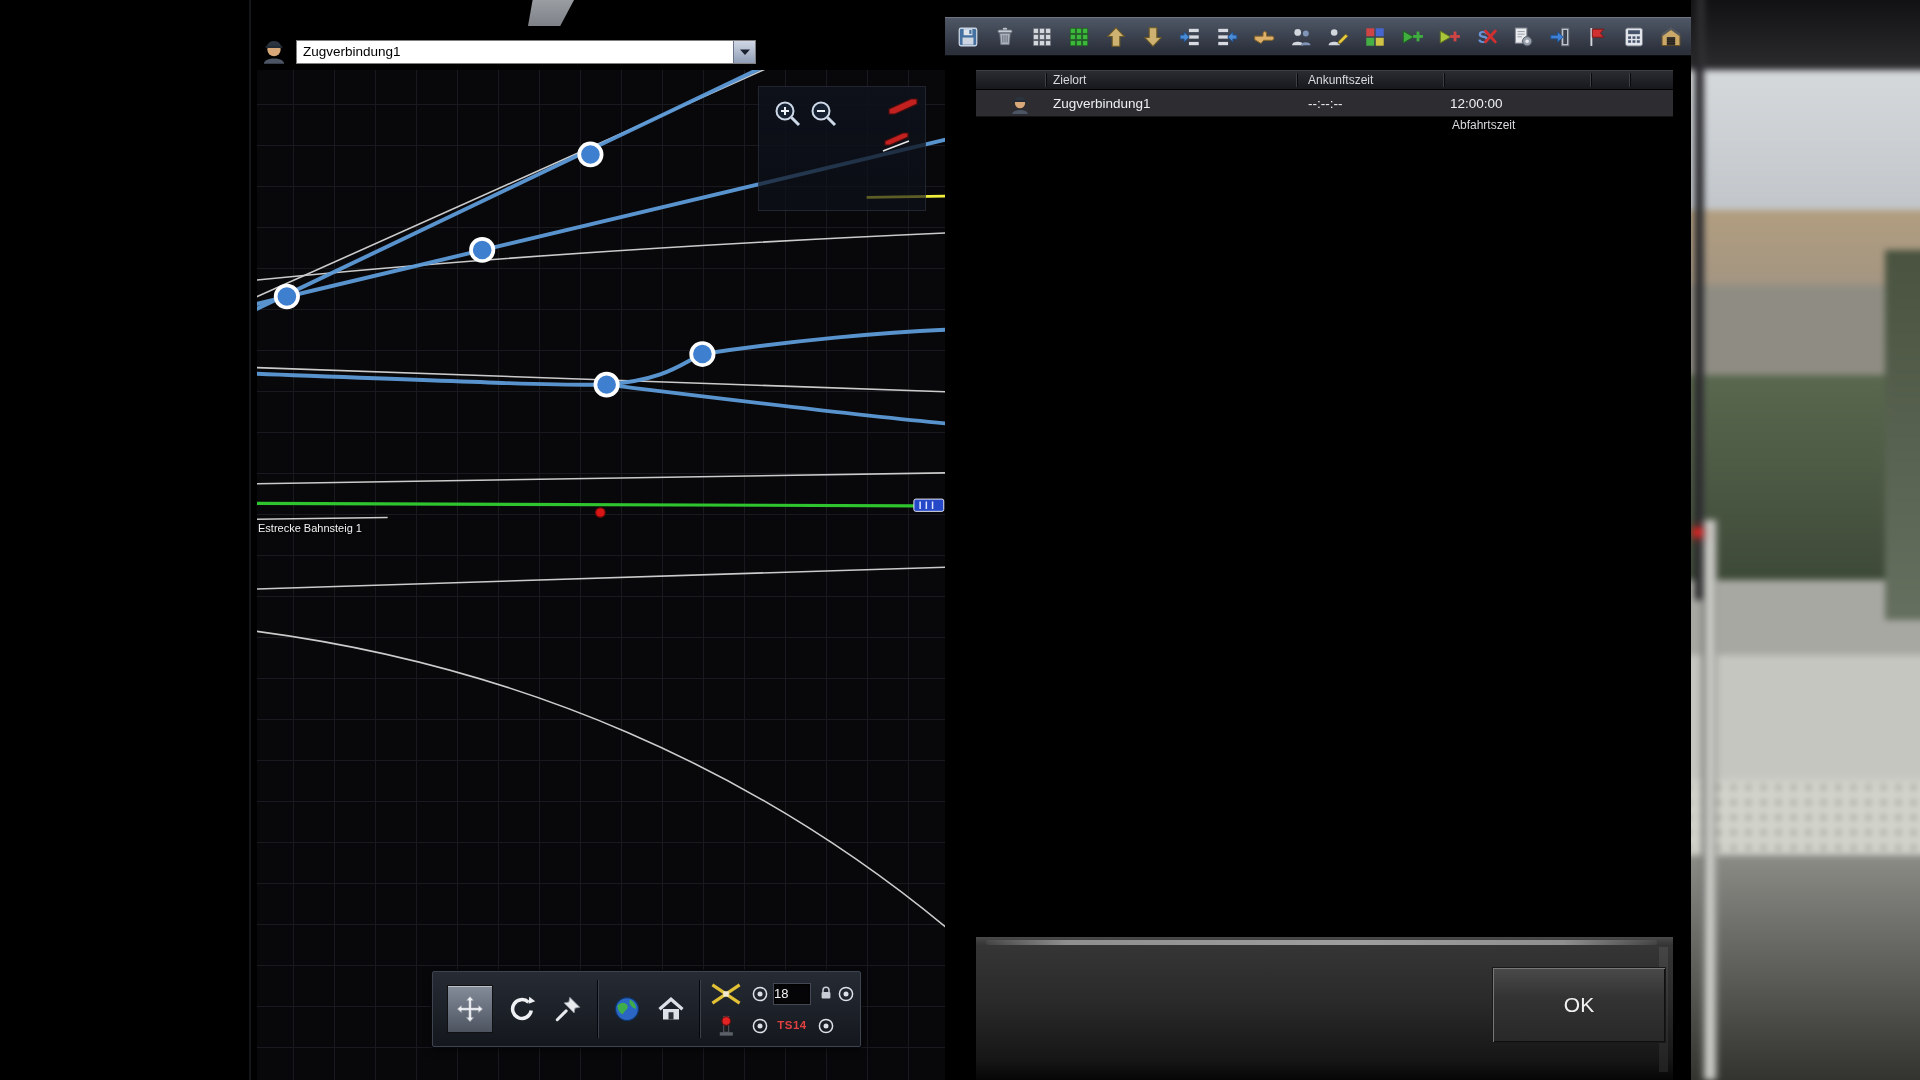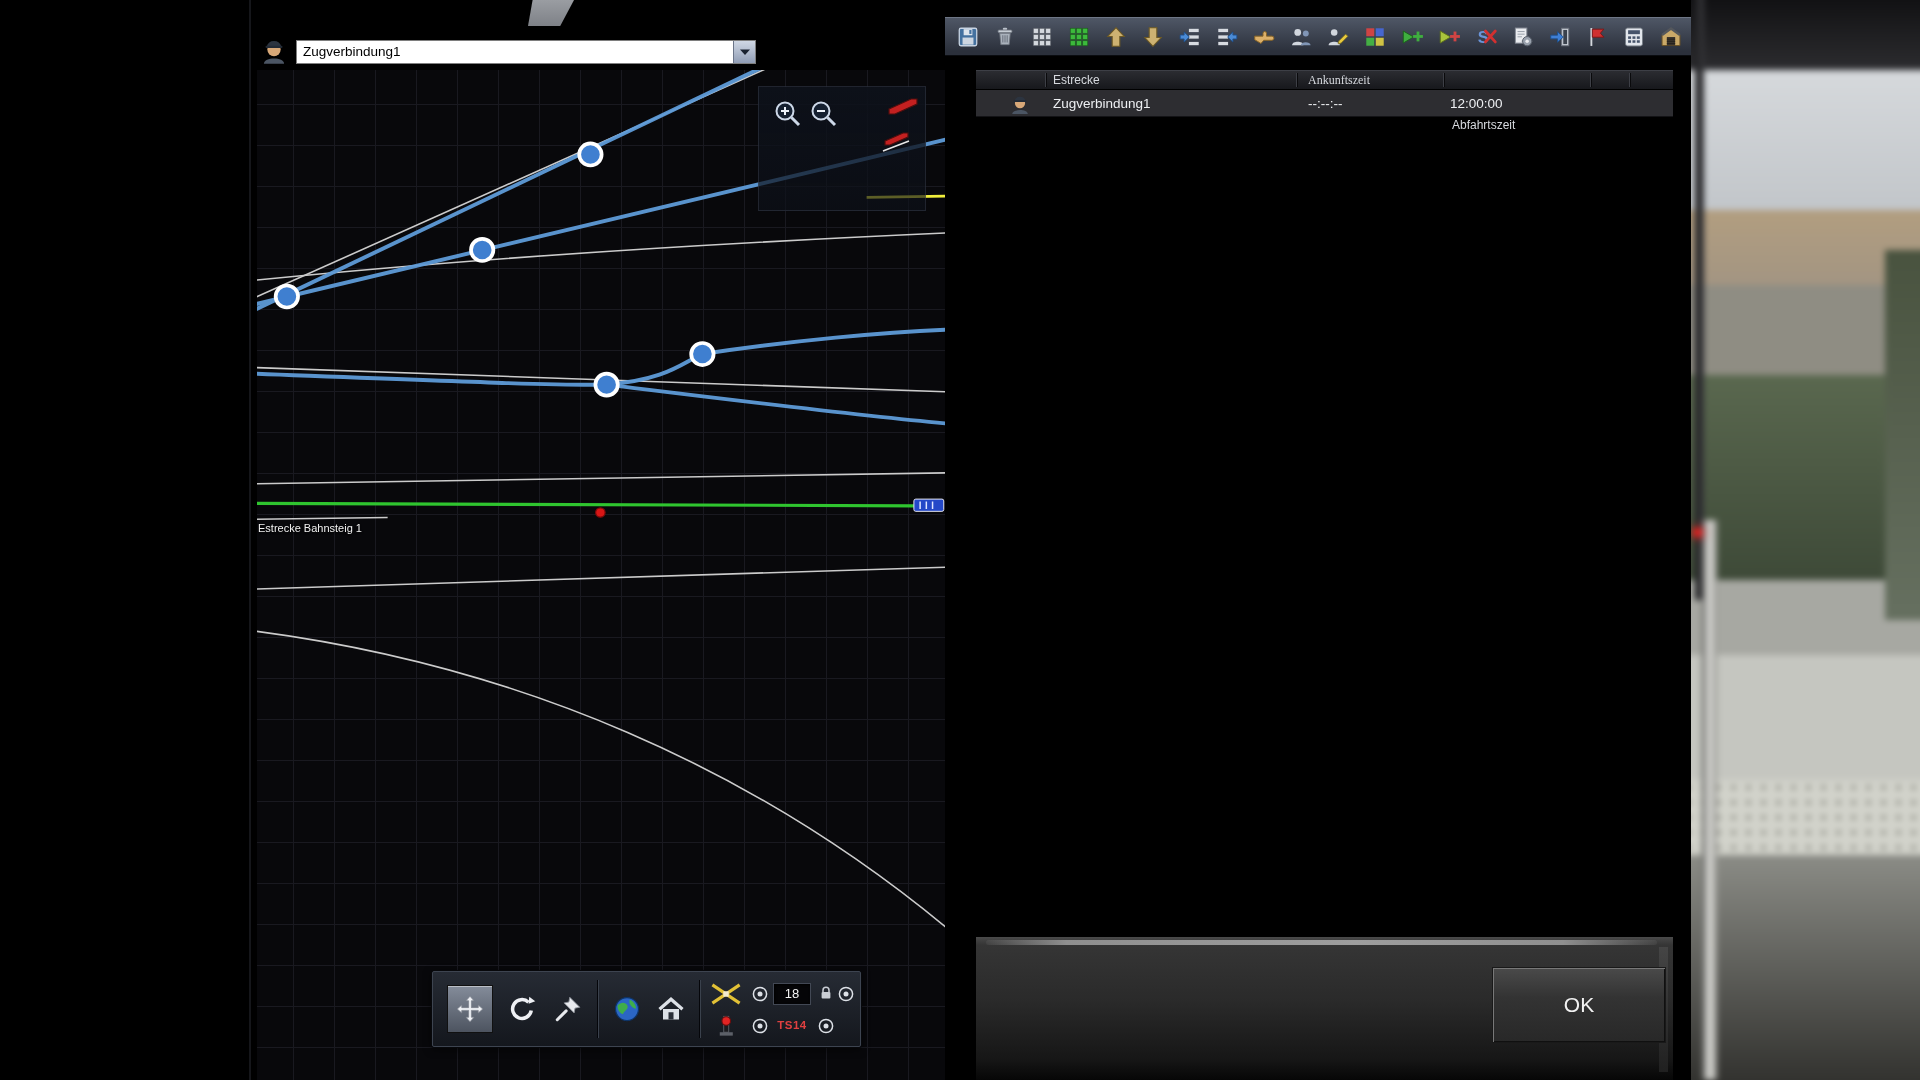--- a/index.html
+++ b/index.html
@@ -31,21 +31,21 @@
 
   .map-toolbar { position:absolute; left:432px; top:971px; width:429px; height:76px;
                  background:linear-gradient(180deg,#262b34,#14171d);
                  border:1px solid #3d4450; border-radius:2px;
                  box-shadow:0 0 0 1px #07080b, 0 2px 8px rgba(0,0,0,.65); }
   .mt-btn { position:absolute; display:flex; align-items:center; justify-content:center; cursor:pointer; }
   .mt-selected { background:linear-gradient(180deg,#848c9a,#4d5460); border:1px solid #111;
                  box-shadow:inset 0 1px 0 rgba(255,255,255,.45); }
   .mt-divider { position:absolute; top:8px; width:1px; height:58px; background:#05060a; box-shadow:1px 0 0 #3a414c; }
   .val-box { position:absolute; width:38px; height:22px; background:#050507; border:1px solid #424854;
-             box-shadow:inset 1px 1px 3px #000; color:#f4f4f4; font-size:13px; line-height:20px; text-align:center; }
+             box-shadow:inset 1px 1px 3px #000; color:#f4f4f4; font-size:13px; line-height:20px; text-align:left; }
   .code-box { position:absolute; width:38px; height:20px; color:#e04040; font-size:11.5px; line-height:20px;
               text-align:center; letter-spacing:.5px; font-weight:bold; }
   .radio { position:absolute; width:18px; height:18px; cursor:pointer; }
 
   
   .route-avatar { position:absolute; left:258px; top:35px; width:32px; height:30px; }
   .dropdown { position:absolute; left:296px; top:40px; width:460px; height:24px; background:#fff;
               border:1px solid #7e7e7e; display:flex; cursor:pointer; }
   .dd-text { flex:1; font-size:13.5px; color:#000; line-height:22px; padding-left:6px; white-space:nowrap; overflow:hidden; }
   .dd-btn { width:22px; height:22px; background:linear-gradient(180deg,#d0d8e5,#909db5);
@@ -440,22 +440,22 @@
         </svg>
       </div>
   </div>
 
   <div class="grid-header">
     <div class="hsep" style="left:69px;"></div>
     <div class="hsep" style="left:320px;"></div>
     <div class="hsep" style="left:467px;"></div>
     <div class="hsep" style="left:614px;"></div>
     <div class="hsep" style="left:653px;"></div>
-    <div class="col-label" style="left:77px;">Estrecke</div>
-    <div class="col-label" style="left:332px;font-family:Liberation Serif, serif;">Ankunftszeit</div>
+    <div class="col-label" style="left:77px;">Zielort</div>
+    <div class="col-label" style="left:332px;">Ankunftszeit</div>
     <div class="col-label" style="left:476px;margin-top:45px;">Abfahrtszeit</div>
   </div>
 
   <div class="trow trow-selected" style="top:90px;">
     <span class="row-icon" style="left:32px;">
       <svg width="24" height="23" viewBox="0 0 22 22">
           <path d="M3.6 21c0-5 14.8-5 14.8 0Z" fill="#4b5563"></path>
           <circle cx="11" cy="10.6" r="4.9" fill="#d8a878"></circle>
           <path d="M5.6 8.6a5.6 5.6 0 0 1 10.8 0Z" fill="#2c3440"></path>
           <rect x="4.8" y="7.9" width="12.4" height="1.7" rx="0.8" fill="#222a35"></rect>

